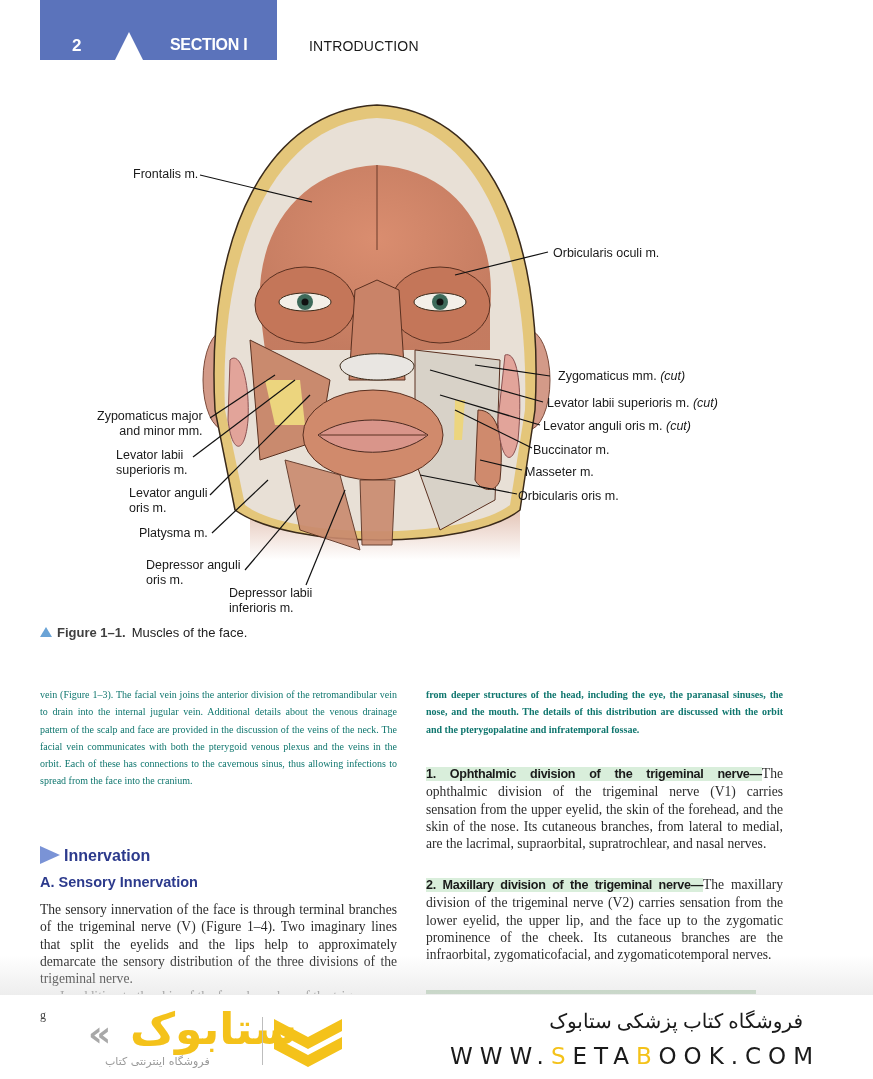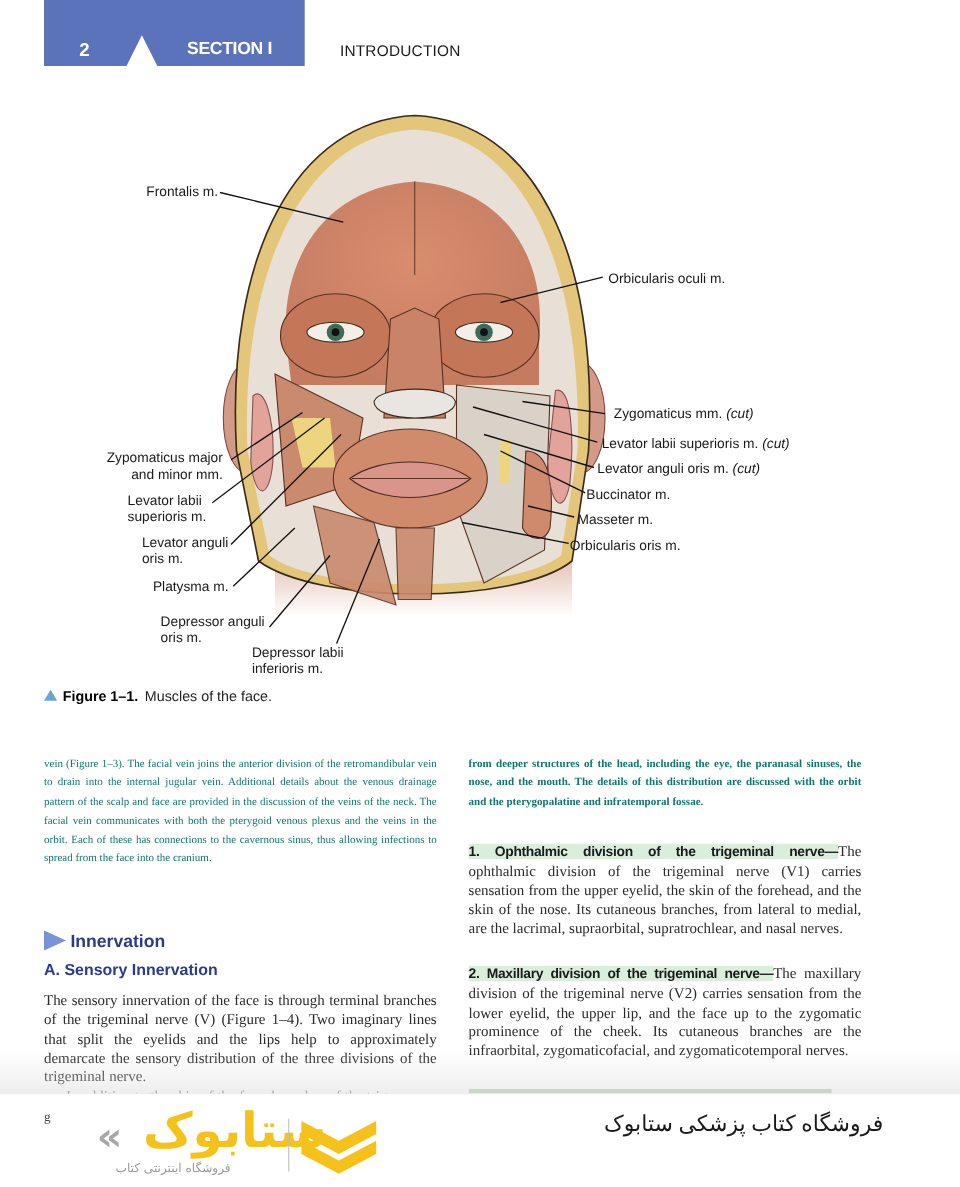--- a/index.html
+++ b/index.html
@@ -46,21 +46,21 @@
 
     .caption {
       position: absolute; left: 40px; top: 625px;
       font-family: "Liberation Sans", sans-serif; font-size: 13px; color: #222;
     }
     .cap-tri {
       display: inline-block; width: 0; height: 0;
       border-left: 6px solid transparent; border-right: 6px solid transparent;
       border-bottom: 10px solid #6aa3d6; margin-right: 5px; vertical-align: 0px;
     }
-    .cap-fig { color: #000000; font-weight: bold; margin-right: 6px; }
+    .cap-fig { color: #404040; font-weight: bold; margin-right: 6px; }
 
     
     .col { position: absolute; width: 357px; font-size: 10px; line-height: 17.3px; text-align: justify; color: #0f766e; }
     .col-left { left: 40px; top: 686px; }
     .col-right { left: 426px; top: 686px; font-weight: bold; }
     .col p { margin: 0; }
     .h-innerv {
       position: absolute; left: 40px; top: 846px;
       font-family: "Liberation Sans", sans-serif; font-weight: bold; font-size: 16px; color: #2c3a8c;
     }
@@ -259,14 +259,15 @@
 <div class="wm">
   <div class="wm-chev">«</div>
   <div class="wm-logo-text" style="left:130px;">ستابوک</div>
   <div class="wm-sub">فروشگاه اینترنتی کتاب</div>
   <div class="wm-div"></div>
   <svg style="position:absolute; left:272px; top:18px;" width="72" height="60" viewBox="0 0 72 60">
     <polygon points="2,6 36,24 70,6 70,18 36,36 2,18" fill="#f4c21a"></polygon>
     <polygon points="2,24 36,42 70,24 70,36 36,54 2,36" fill="#f4c21a"></polygon>
   </svg>
   <div class="wm-persian">فروشگاه کتاب پزشکی ستابوک</div>
+  <div class="wm-url"><span>WWW.</span><span class="hl">S</span><span>ETA</span><span class="hl">B</span><span>OOK.COM</span></div>
 </div>
 <div class="frag-g">g</div>
 
 </body></html>

